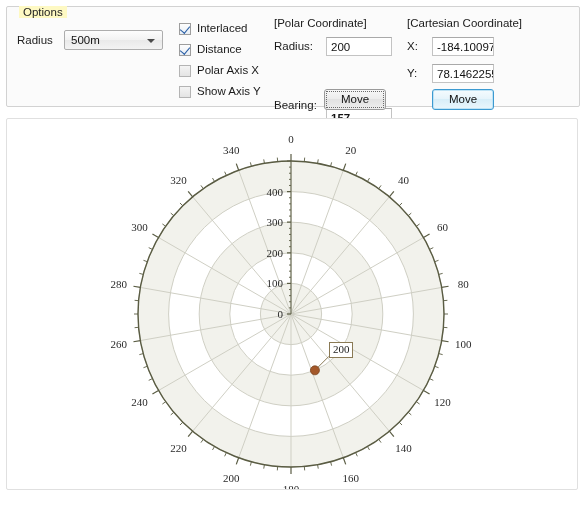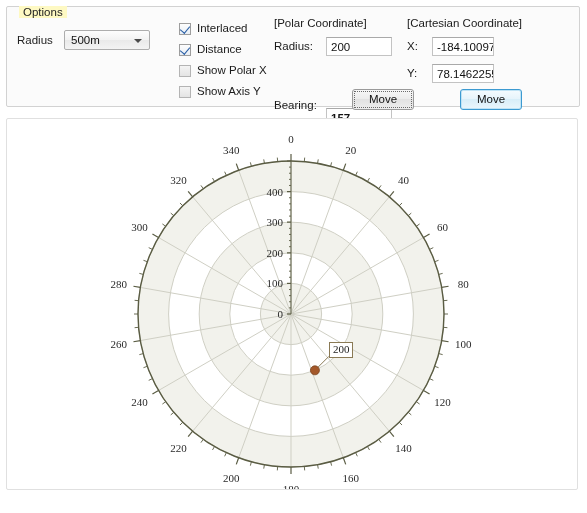--- a/index.html
+++ b/index.html
@@ -25,21 +25,21 @@
     padding:0 4px;
     font-size:11.5px;
     color:#222;
     line-height:12px;
   }
   
   #radius-label{
     position:absolute;left:10px;top:27px;font-size:11.5px;color:#222;
   }
   #radius-select{
-    position:absolute;left:57px;top:23px;width:86px;height:20px;
+    position:absolute;left:57px;top:23px;width:99px;height:20px;
     border:1px solid #adadad;
     background:linear-gradient(to bottom,#fdfdfd 0%,#f2f2f2 50%,#e9e9e9 51%,#f3f3f3 100%);
     border-radius:2px;
     box-sizing:border-box;
   }
   #radius-select-value{
     position:absolute;left:6px;top:3px;font-size:11.5px;color:#111;
   }
   #radius-select-arrow{
     position:absolute;right:7px;top:8px;
@@ -90,21 +90,20 @@
   .btn{
     position:absolute;width:62px;height:21px;
     background:linear-gradient(to bottom,#f7f7f7 0%,#ececec 48%,#e2e2e2 50%,#eeeeee 100%);
     border:1px solid #9a9a9a;
     border-radius:3px;
     box-sizing:border-box;
     text-align:center;
     font-size:11.5px;
     color:#111;
     line-height:19px;
-    margin-left:28px;
   }
   .btn.focused{
     outline:none;
   }
   .btn.focused::after{
     content:"";position:absolute;left:1px;top:1px;right:1px;bottom:1px;
     border:1px dotted #6b6b6b;
   }
   .btn.default{
     border:1px solid #3c9ad1;
@@ -162,21 +161,21 @@
     <span class="cb-label">Interlaced</span>
   </div>
   <div class="cb-row" style="top:36px;">
     <span class="cb-box">
         <span class="cb-tick"></span>
       </span>
     <span class="cb-label">Distance</span>
   </div>
   <div class="cb-row" style="top:57px;">
     <span class="cb-box unchecked"></span>
-    <span class="cb-label">Show Polar X</span>
+    <span class="cb-label">Polar Axis X</span>
   </div>
   <div class="cb-row" style="top:78px;">
     <span class="cb-box unchecked"></span>
     <span class="cb-label">Show Axis Y</span>
   </div>
 
   <div id="polar-block">
     <div class="blk-title">[Polar Coordinate]</div>
 
     <div class="field-row" style="left:0px;top:20px;width:130px;">

